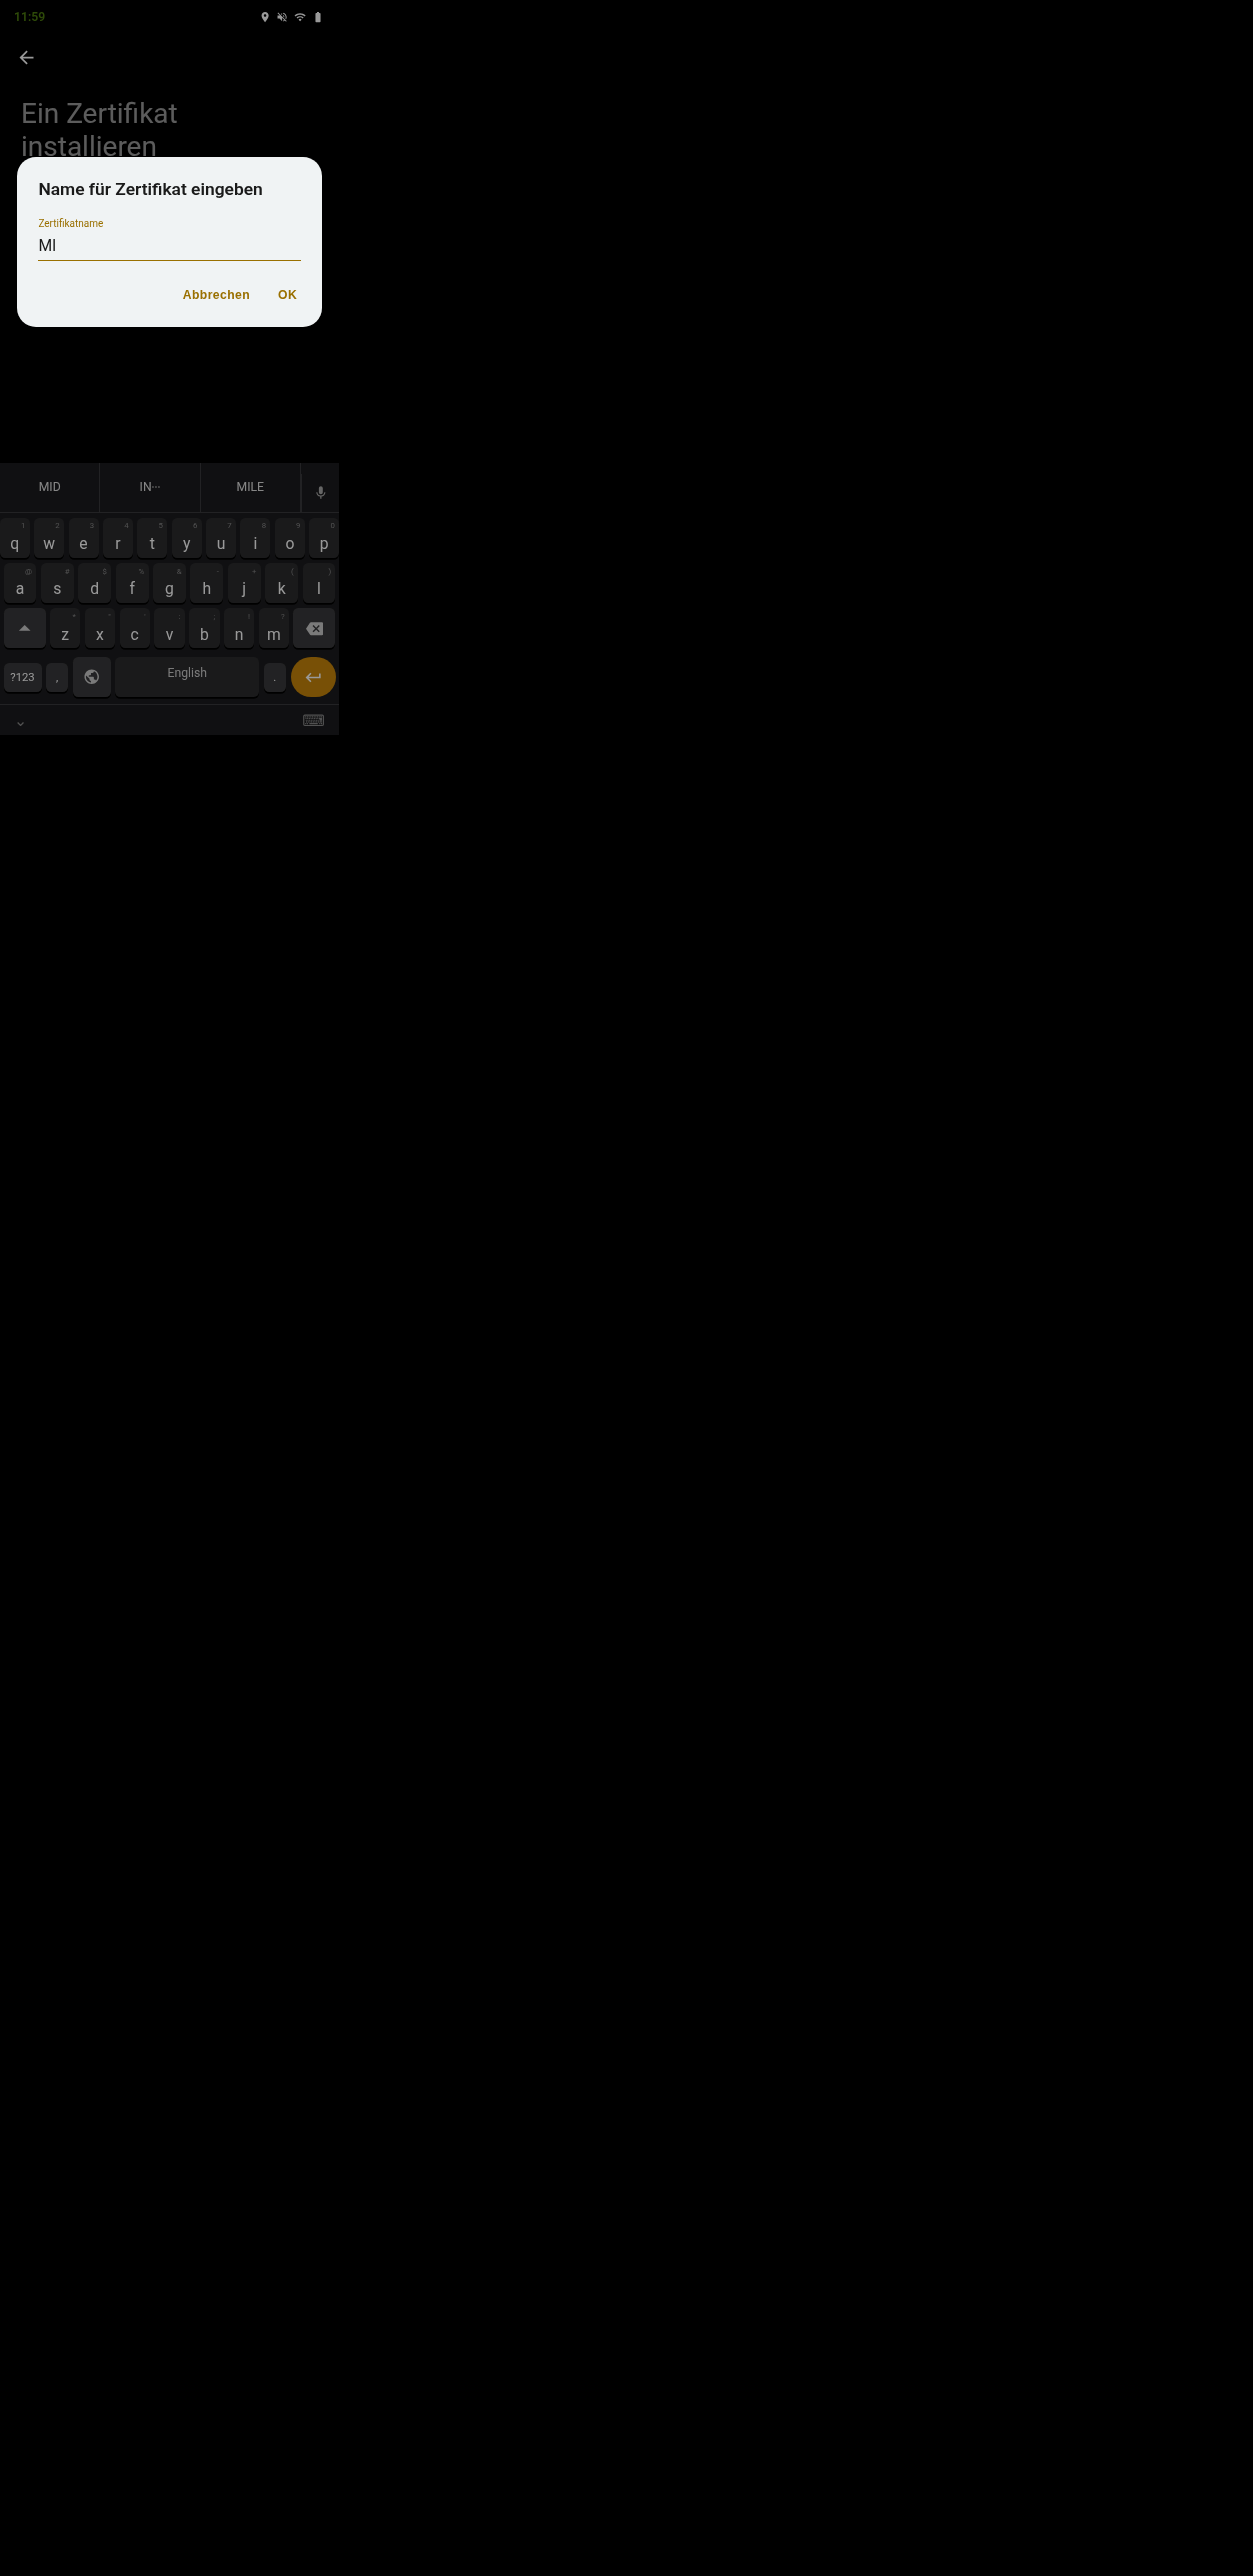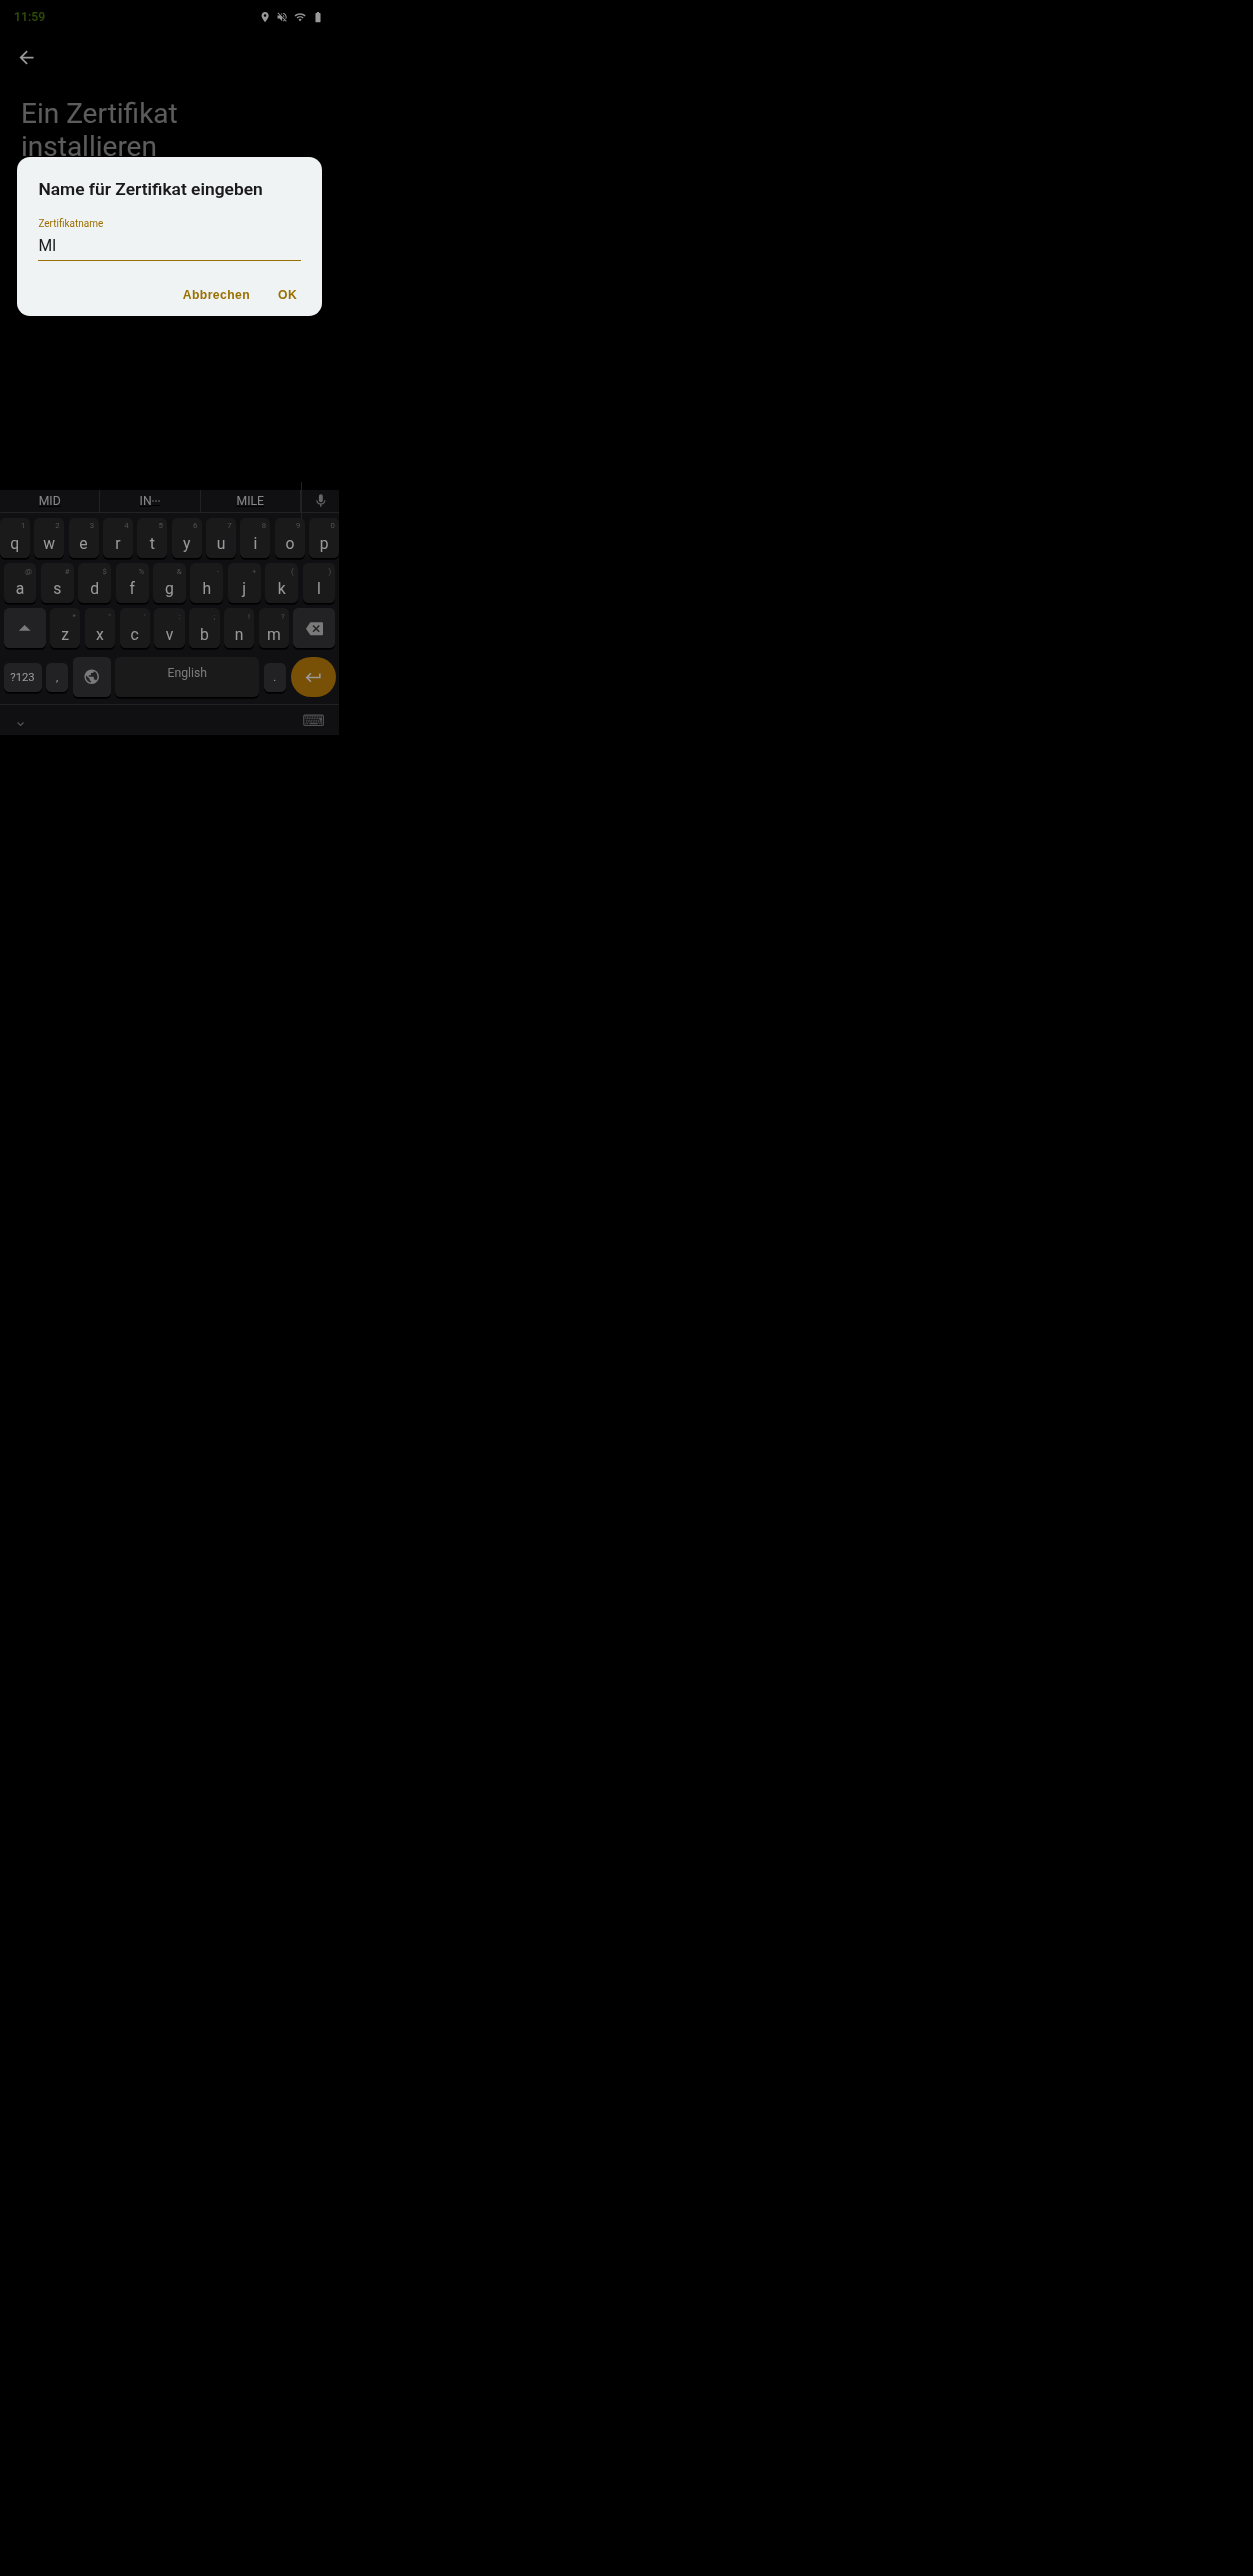--- a/index.html
+++ b/index.html
@@ -68,22 +68,22 @@
       z-index: 10;
     }
 
     
     .dialog {
       position: absolute;
       top: 157px;
       left: 17.4px;
       right: 17.4px;
       background: #f0f3f4;
-      border-radius: 13px;
-      padding: 21px 21px 3px;
+      border-radius: 19px;
+      padding: 21px 21px 14px;
       z-index: 20;
     }
 
     .dialog-title {
       font-size: 17.4px;
       font-weight: 600;
       color: #1a1a1a;
       margin-bottom: 17.4px;
       line-height: 1.3;
     }
@@ -136,24 +136,23 @@
       bottom: 0;
       left: 0;
       right: 0;
       background: #1c1c1e;
       z-index: 5;
     }
 
     
     .suggestions-bar {
       display: flex;
-      align-items: center;
-      height: 23px;
+      align-items: flex-end;
+      height: 50px;
       border-bottom: 0.9px solid #3a3a3c;
-      text-decoration: underline;
     }
 
     .suggestion-item {
       flex: 1;
       display: flex;
       align-items: center;
       justify-content: center;
       color: #e0e0e0;
       font-size: 12.2px;
       height: 100%;

